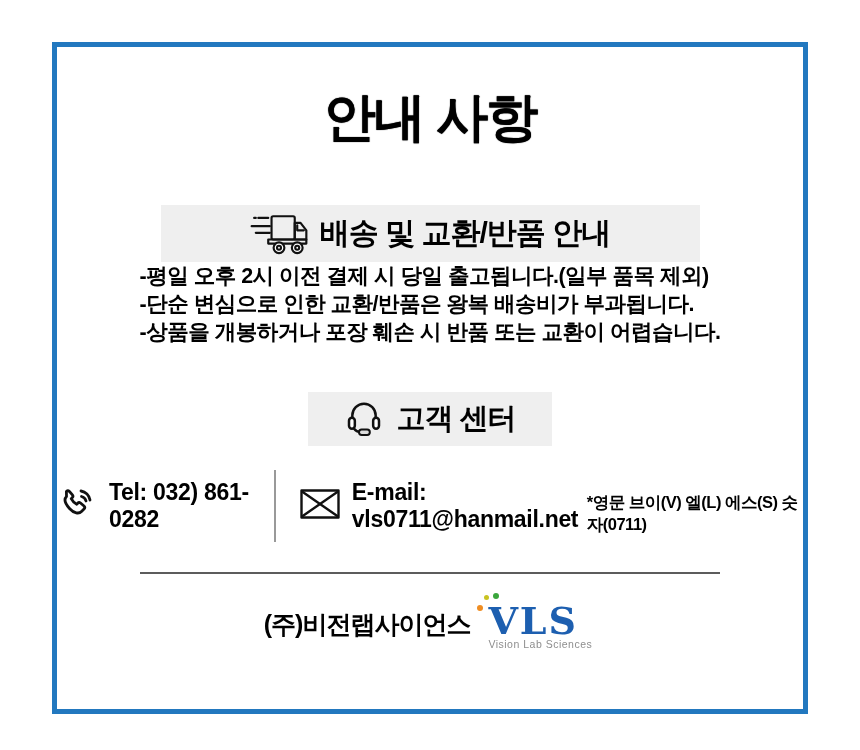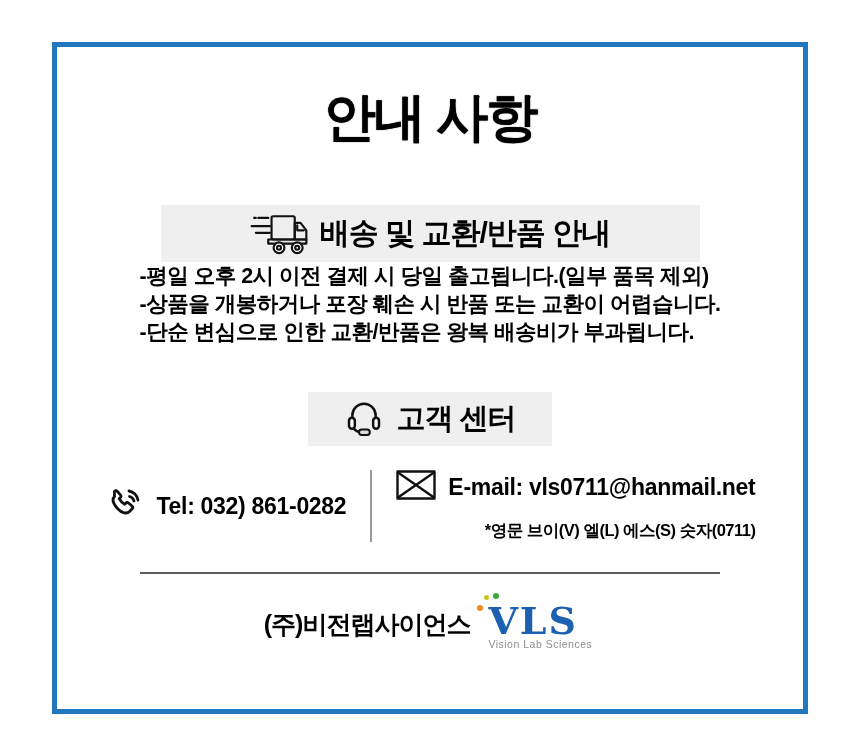--- a/index.html
+++ b/index.html
@@ -33,21 +33,21 @@
     text-align:left; letter-spacing:-0.5px;
   }
 
   .contact-row {
     margin-top:24px;
     display:flex; align-items:center; gap:24px;
   }
   .contact-item { display:flex; align-items:center; gap:12px; }
   .contact-text { font-size:23px; font-weight:700; letter-spacing:-0.3px; }
   .v-divider { width:2px; height:72px; background:#999; }
-  .email-block { display:flex; flex-direction:column; }
+  .email-block { display:flex; flex-direction:row; }
   .email-note {
     margin-top:16px; align-self:flex-end;
     font-size:16.5px; font-weight:700; letter-spacing:-0.5px;
   }
 
   .footer-rule { margin-top:30px; width:580px; height:2px; background:#5c5c5c; }
 
   .footer-row {
     margin-top:18px;
     display:flex; align-items:center; gap:2px;
@@ -93,22 +93,22 @@
         <circle cx="35" cy="47" r="2.4" fill="#fff"></circle>
         <circle cx="57" cy="47" r="6.5" fill="#fff"></circle>
         <circle cx="57" cy="47" r="2.4" fill="#fff"></circle>
       </svg>
     </span>
     <span class="banner-label">배송 및 교환/반품 안내</span>
   </div>
 
   <div class="notice-lines">
     <div>-평일 오후 2시 이전 결제 시 당일 출고됩니다.(일부 품목 제외)</div>
+    <div>-단순 변심으로 인한 교환/반품은 왕복 배송비가 부과됩니다.</div>
     <div>-상품을 개봉하거나 포장 훼손 시 반품 또는 교환이 어렵습니다.</div>
-    <div>-단순 변심으로 인한 교환/반품은 왕복 배송비가 부과됩니다.</div>
   </div>
 
   <div class="banner banner-cs">
     <span class="icon">
       <svg width="40" height="40" viewBox="0 0 48 48" fill="none" stroke="#111" stroke-width="3" stroke-linecap="round" stroke-linejoin="round">
         <path d="M10 30 v-8 a14 14 0 0 1 28 0 v8"></path>
         <rect x="6" y="25" width="7" height="13" rx="3.5" fill="#fff"></rect>
         <rect x="35" y="25" width="7" height="13" rx="3.5" fill="#fff"></rect>
         <path d="M12 38 c2 3 5 4 8 4"></path>
         <rect x="18" y="39" width="13" height="6.5" rx="3.2" fill="#ddd" stroke-width="2.4"></rect>

